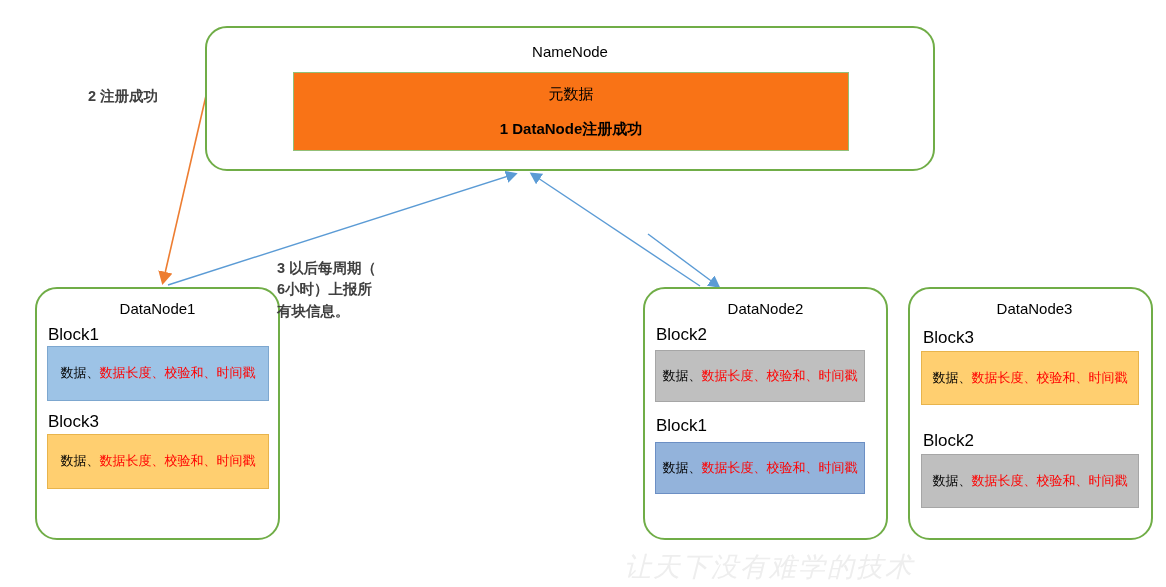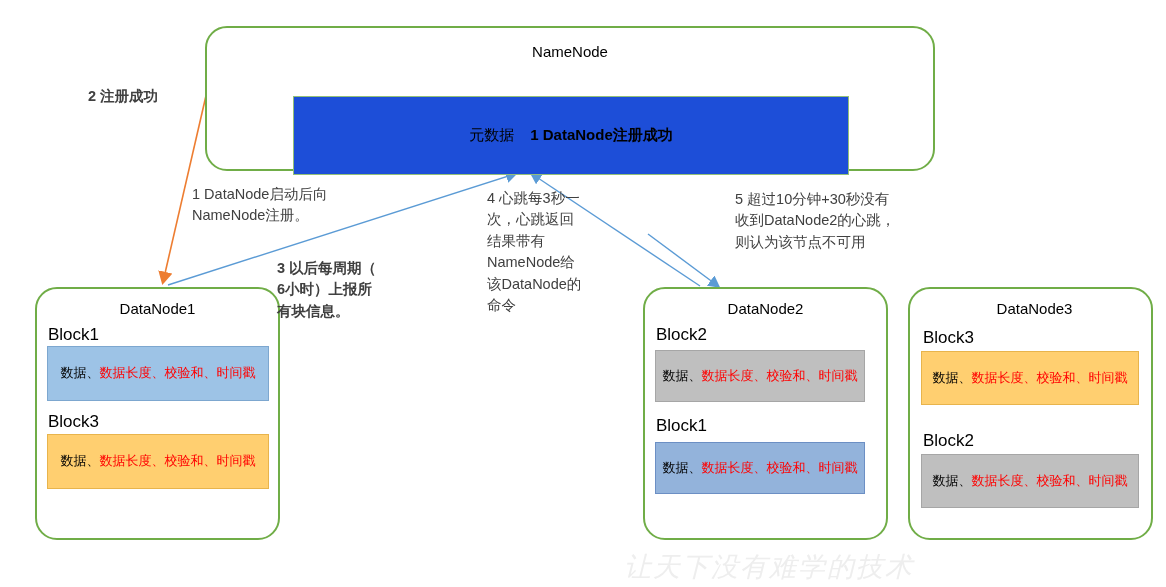--- a/index.html
+++ b/index.html
@@ -22,29 +22,28 @@
     box-sizing:border-box;
   }
   .node-title{
     text-align:center;
     font-size:15px;
     color:#000;
     line-height:1.2;
   }
   .meta-box{
     position:absolute;
-    background:#1d4ed8;
+    background:#f97316;
     border:1px solid #93bf78;
     box-sizing:border-box;
     display:flex;
-    flex-direction:row;
+    flex-direction:column;
     align-items:center;
     justify-content:center;
     gap:16px;
-    margin-top:24px;
   }
   .meta-line{font-size:15px;color:#000;}
   .meta-line.bold{font-weight:bold;}
 
   .block-label{
     position:absolute;
     font-size:17px;
     color:#000;
   }
   .block-chip{
@@ -161,32 +160,21 @@
   </div>
   <div class="block-label" style="left:923px;top:427px;">Block2</div>
   <div class="block-chip chip-gray" style="left:921px;top:450px;width:218px;height:54px;">
     <span>
       <span class="t-black">数据、</span><span class="t-red">数据长度、校验和、时间戳</span>
     </span>
   </div>
 
   <div class="ann ann-bold" style="left:88px;top:82px;">2 注册成功</div>
 
-  <div class="ann" style="left:192px;top:180px;">1 DataNode启动后向
-NameNode注册。</div>
 
   <div class="ann ann-bold" style="left:277px;top:254px;">3 以后每周期（
 6小时）上报所
 有块信息。</div>
 
-  <div class="ann" style="left:487px;top:184px;">4 心跳每3秒一
-次，心跳返回
-结果带有
-NameNode给
-该DataNode的
-命令</div>
 
-  <div class="ann" style="left:735px;top:185px;">5 超过10分钟+30秒没有
-收到DataNode2的心跳，
-则认为该节点不可用</div>
 
   <div class="watermark">让天下没有难学的技术</div>
 </div>
 
 </body></html>

